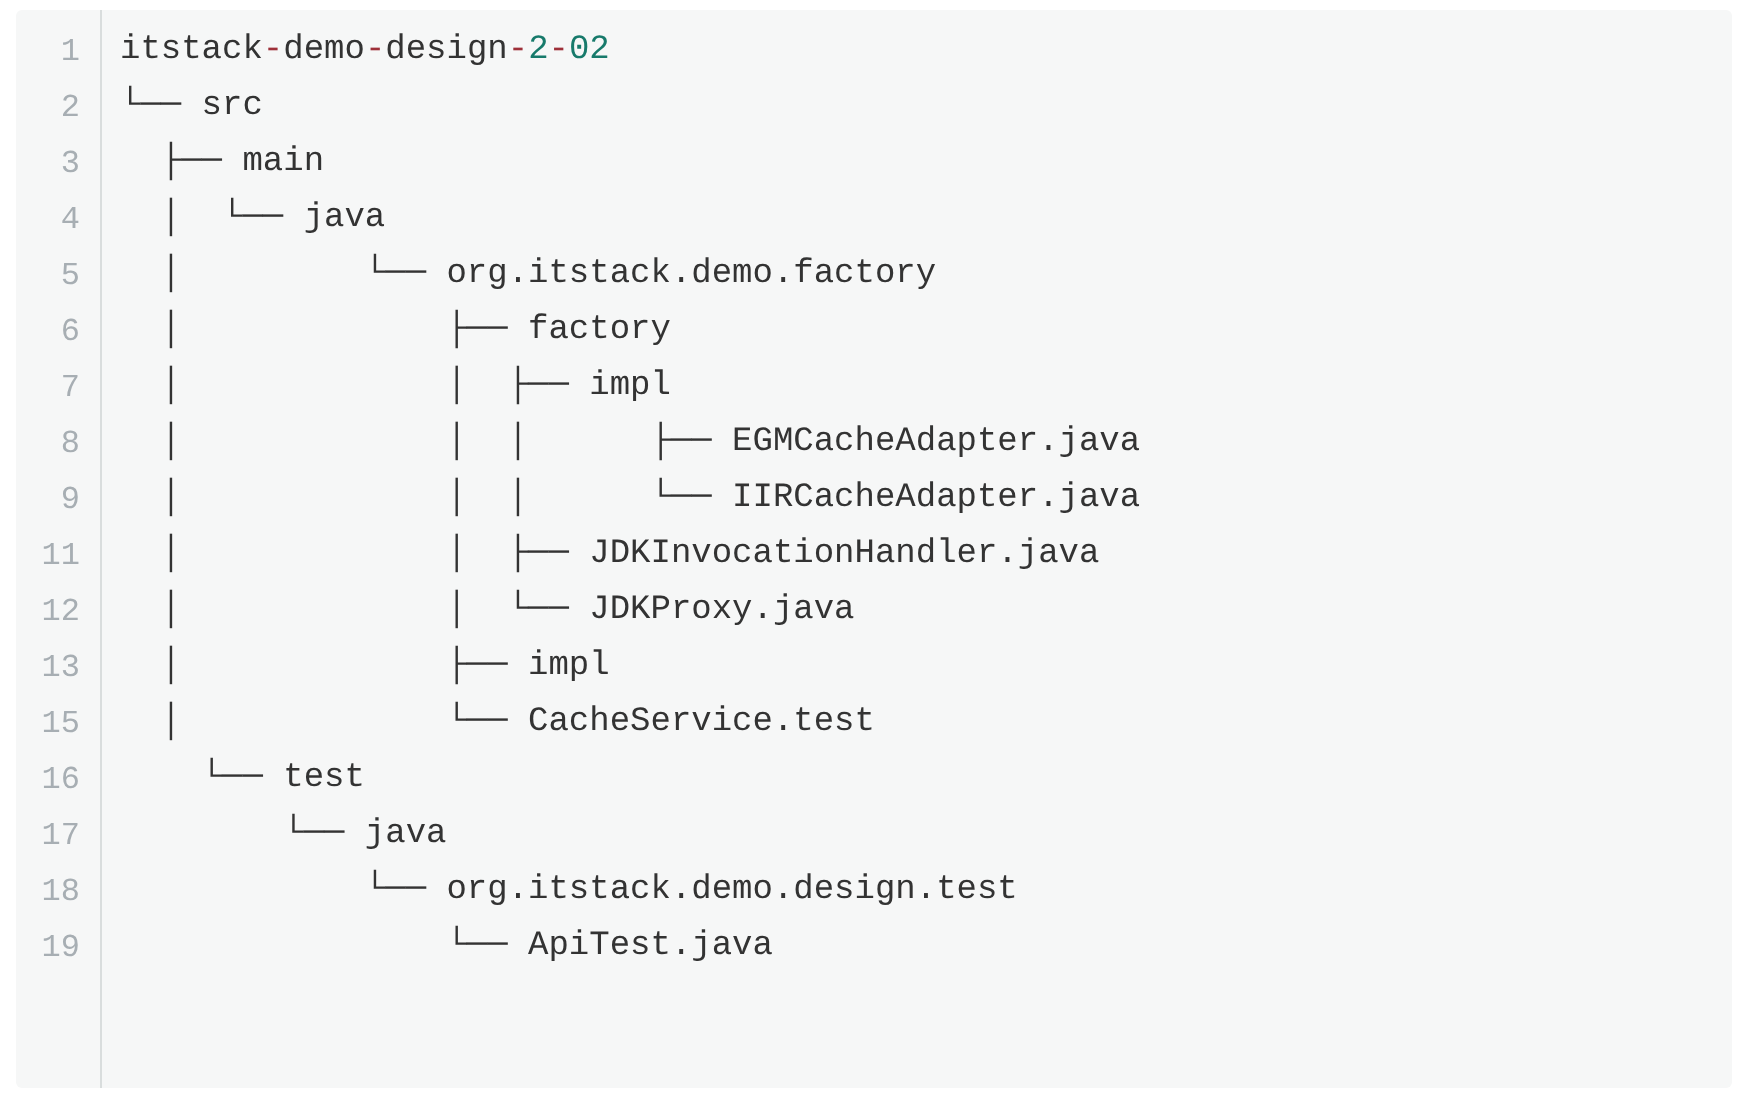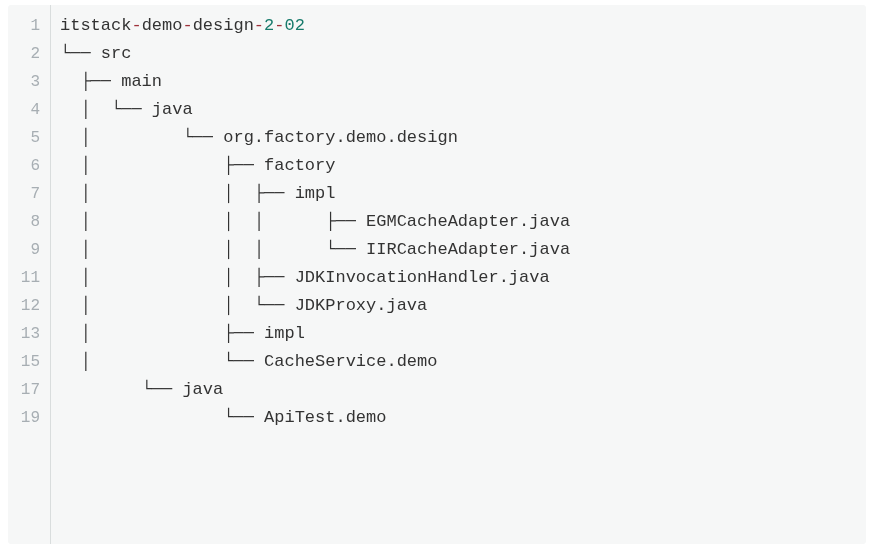--- a/index.html
+++ b/index.html
@@ -77,21 +77,21 @@
     <div class="content"><span class="seg-pln">  ├── main</span></div>
   </div>
 
   <div class="row">
     <div class="gutter">4</div>
     <div class="content"><span class="seg-pln">  │  └── java</span></div>
   </div>
 
   <div class="row">
     <div class="gutter">5</div>
-    <div class="content"><span class="seg-pln">  │         └── org.factory.demo.design</span></div>
+    <div class="content"><span class="seg-pln">  │         └── org.itstack.demo.factory</span></div>
   </div>
 
   <div class="row">
     <div class="gutter">6</div>
     <div class="content"><span class="seg-pln">  │             ├── factory</span></div>
   </div>
 
   <div class="row">
     <div class="gutter">7</div>
     <div class="content"><span class="seg-pln">  │             │  ├── impl</span></div>
@@ -119,32 +119,40 @@
   </div>
 
   <div class="row">
     <div class="gutter">13</div>
     <div class="content"><span class="seg-pln">  │             ├── impl</span></div>
   </div>
 
 
   <div class="row">
     <div class="gutter">15</div>
-    <div class="content"><span class="seg-pln">  │             └── CacheService.demo</span></div>
+    <div class="content"><span class="seg-pln">  │             └── CacheService.test</span></div>
   </div>
 
+  <div class="row">
+    <div class="gutter">16</div>
+    <div class="content"><span class="seg-pln">    └── test</span></div>
+  </div>
 
   <div class="row">
     <div class="gutter">17</div>
     <div class="content"><span class="seg-pln">        └── java</span></div>
   </div>
 
+  <div class="row">
+    <div class="gutter">18</div>
+    <div class="content"><span class="seg-pln">            └── org.itstack.demo.design.test</span></div>
+  </div>
 
   <div class="row">
     <div class="gutter">19</div>
-    <div class="content"><span class="seg-pln">                └── ApiTest.demo</span></div>
+    <div class="content"><span class="seg-pln">                └── ApiTest.java</span></div>
   </div>
 </div>
   <div class="row spacer-bottom">
     <div class="gutter"></div>
     <div class="content"></div>
   </div>
 </div>
 
 </body></html>

